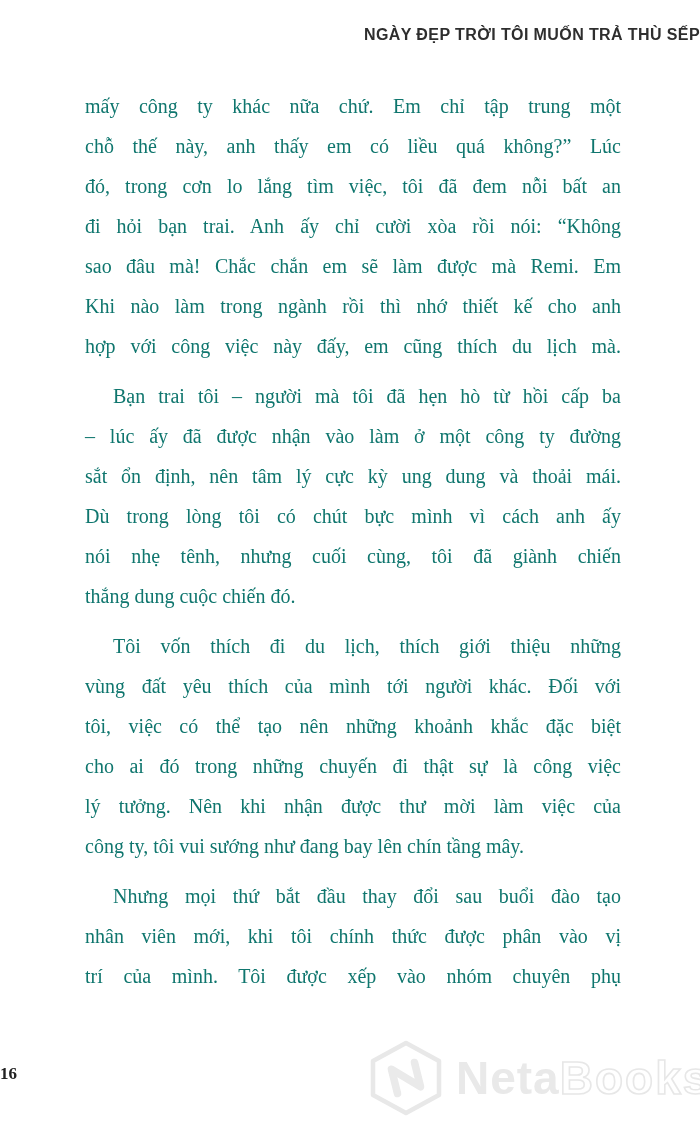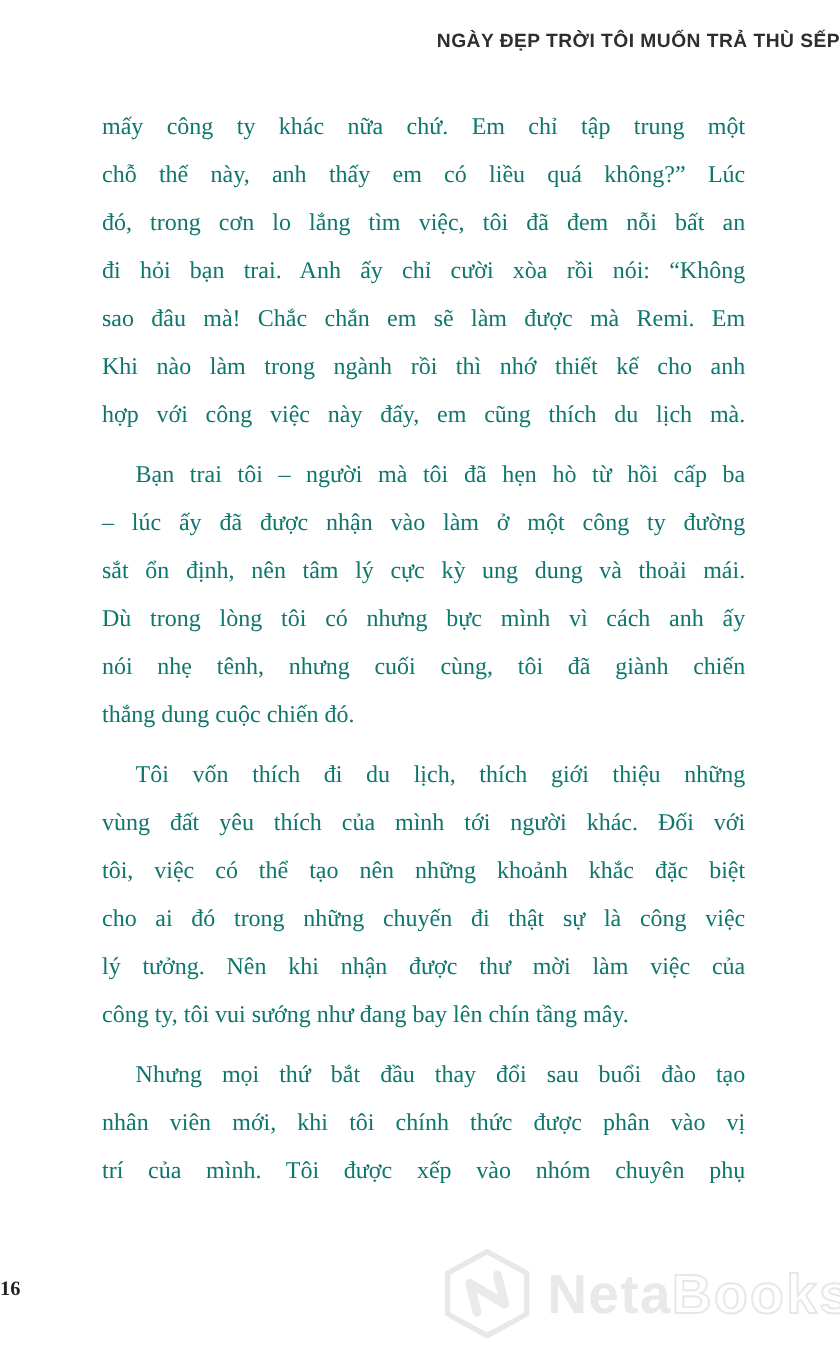--- a/index.html
+++ b/index.html
@@ -110,21 +110,21 @@
         <div class="line">đó, trong cơn lo lắng tìm việc, tôi đã đem nỗi bất an</div>
         <div class="line">đi hỏi bạn trai. Anh ấy chỉ cười xòa rồi nói: “Không</div>
         <div class="line">sao đâu mà! Chắc chắn em sẽ làm được mà Remi. Em</div>
         <div class="line">Khi nào làm trong ngành rồi thì nhớ thiết kế cho anh</div>
         <div class="line">hợp với công việc này đấy, em cũng thích du lịch mà.</div>
       </div>
       <div class="para indent">
         <div class="line">Bạn trai tôi – người mà tôi đã hẹn hò từ hồi cấp ba</div>
         <div class="line">– lúc ấy đã được nhận vào làm ở một công ty đường</div>
         <div class="line">sắt ổn định, nên tâm lý cực kỳ ung dung và thoải mái.</div>
-        <div class="line">Dù trong lòng tôi có nhưng bực mình vì cách anh ấy</div>
+        <div class="line">Dù trong lòng tôi có chút bực mình vì cách anh ấy</div>
         <div class="line">nói nhẹ tênh, nhưng cuối cùng, tôi đã giành chiến</div>
         <div class="line endline">thắng dung cuộc chiến đó.</div>
       </div>
       <div class="para indent">
         <div class="line">Tôi vốn thích đi du lịch, thích giới thiệu những</div>
         <div class="line">vùng đất yêu thích của mình tới người khác. Đối với</div>
         <div class="line">tôi, việc có thể tạo nên những khoảnh khắc đặc biệt</div>
         <div class="line">cho ai đó trong những chuyến đi thật sự là công việc</div>
         <div class="line">lý tưởng. Nên khi nhận được thư mời làm việc của</div>
         <div class="line endline">công ty, tôi vui sướng như đang bay lên chín tầng mây.</div>

